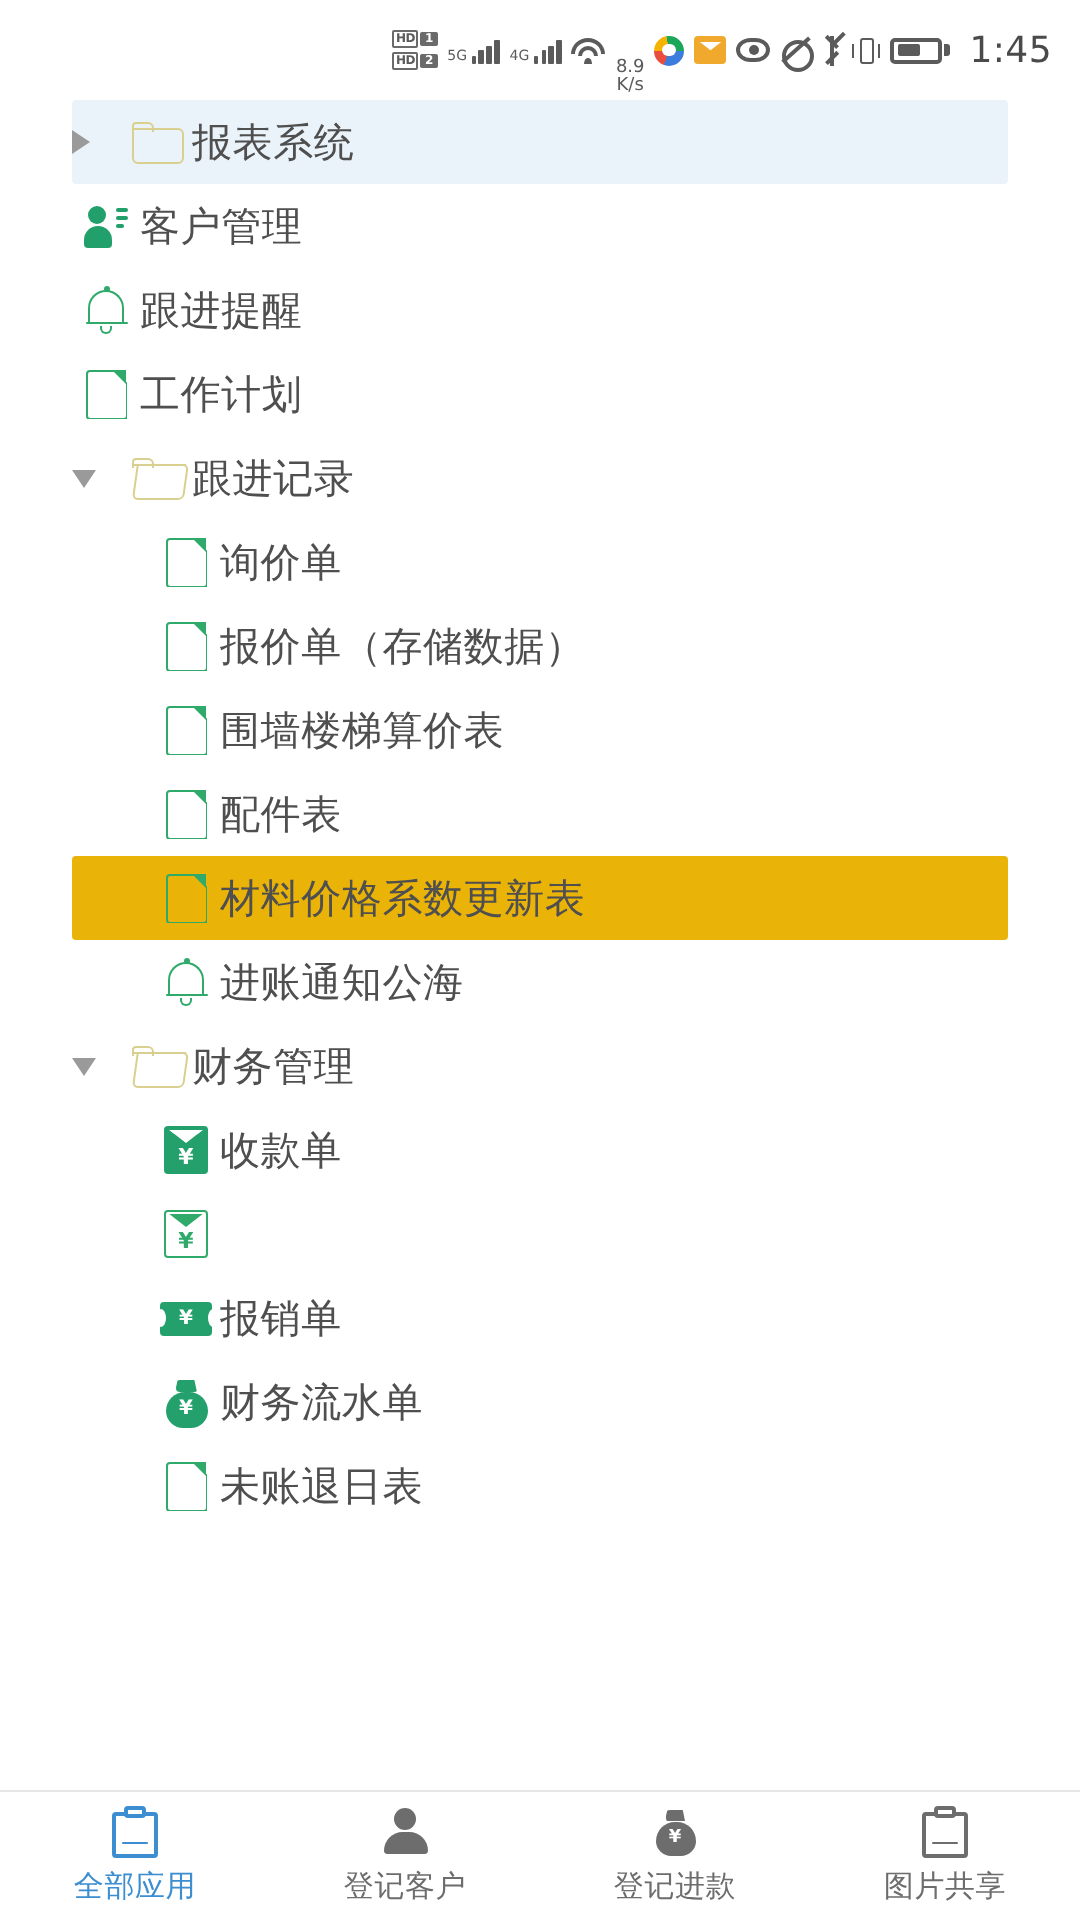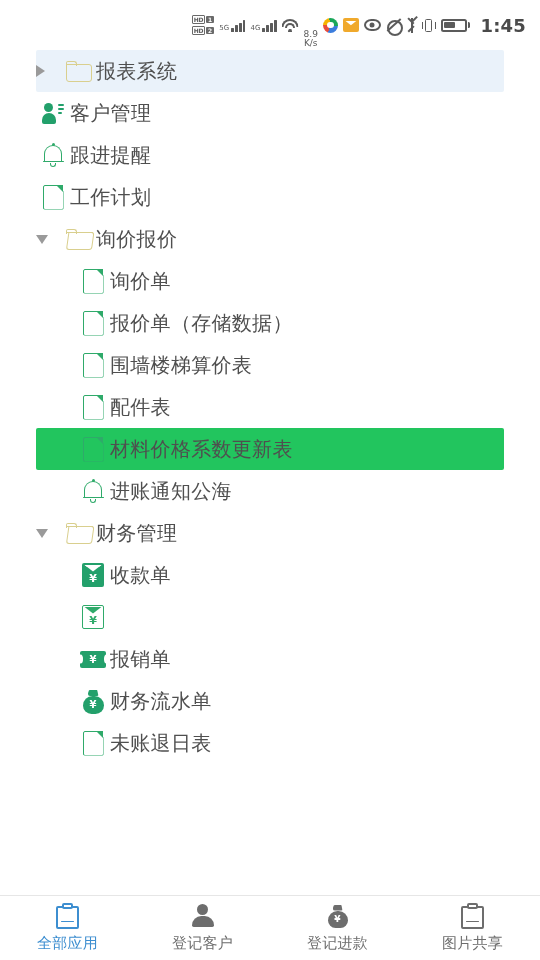--- a/index.html
+++ b/index.html
@@ -120,41 +120,41 @@
   .ic-vibrate .wv.r { border-left: none; border-right: 1.8px solid #5b5b5b; }
 
   .battery { display:flex; align-items:center; }
   .battery .body {
     width: 26px; height: 13px; border: 2px solid #5b5b5b; border-radius: 2.5px;
     padding: 1.5px; display:flex; align-items:stretch;
   }
   .battery .fill { width: 58%; background: #5b5b5b; border-radius: 1px; }
   .battery .cap { width: 2.5px; height: 6px; background:#5b5b5b; border-radius: 0 1.5px 1.5px 0; margin-left:1px; }
 
-  .clock { font-size: 18px; color: #4a4a4a; margin-left: 5px; letter-spacing: .2px; font-weight: bold; }
+  .clock { font-size: 18px; color: #4a4a4a; margin-left: 5px; letter-spacing: .2px; }
 
   
   .list {
     position: absolute;
     top: 50px;
     left: 0;
     right: 0;
     bottom: 65px;
     overflow: hidden;
     background: #ffffff;
   }
   .row {
     height: 42px;
     display: flex;
     align-items: center;
     margin: 0 36px;
     border-radius: 2px;
   }
   .row.sel-blue { background: #eaf2fa; }
-  .row.sel-gray { background: #22c55e; }
+  .row.sel-gray { background: #eab308; }
 
   .arrow {
     width: 26px; flex: none;
     display: flex; align-items: center; justify-content: flex-start;
   }
   .arrow i {
     display: block; width: 0; height: 0;
   }
   .arrow.right i {
     border-left: 9px solid #9a9a9a;
@@ -461,21 +461,21 @@
       <div class="arrow down">
         <i></i>
       </div>
       <div class="icon-wrap">
         <div class="fold open">
           <span class="tab"></span>
           <span class="body2"></span>
           <span class="lid"></span>
         </div>
       </div>
-      <div class="label">询价报价</div>
+      <div class="label">跟进记录</div>
     </div>
     <div class="row indent">
       <div class="icon-wrap">
         <div class="doc">
           <span class="page"></span>
           <span class="corner"></span>
           <span class="ln"></span>
           <span class="ln"></span>
         </div>
       </div>

